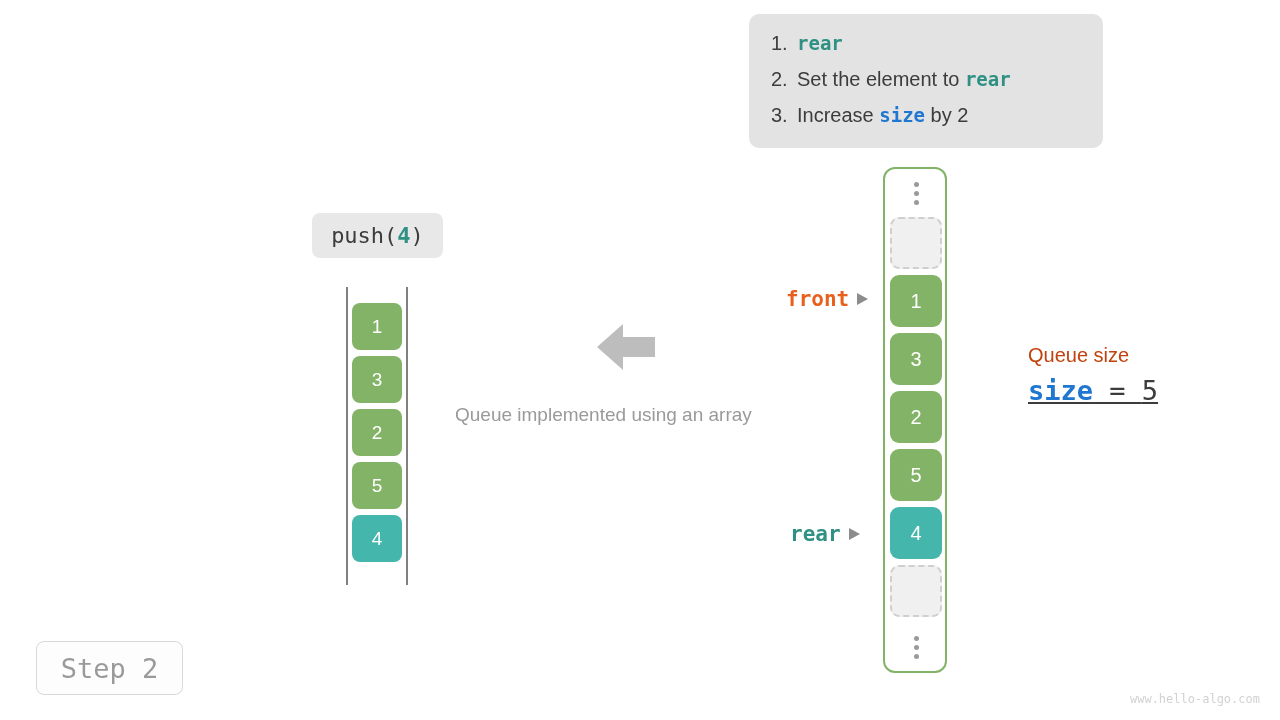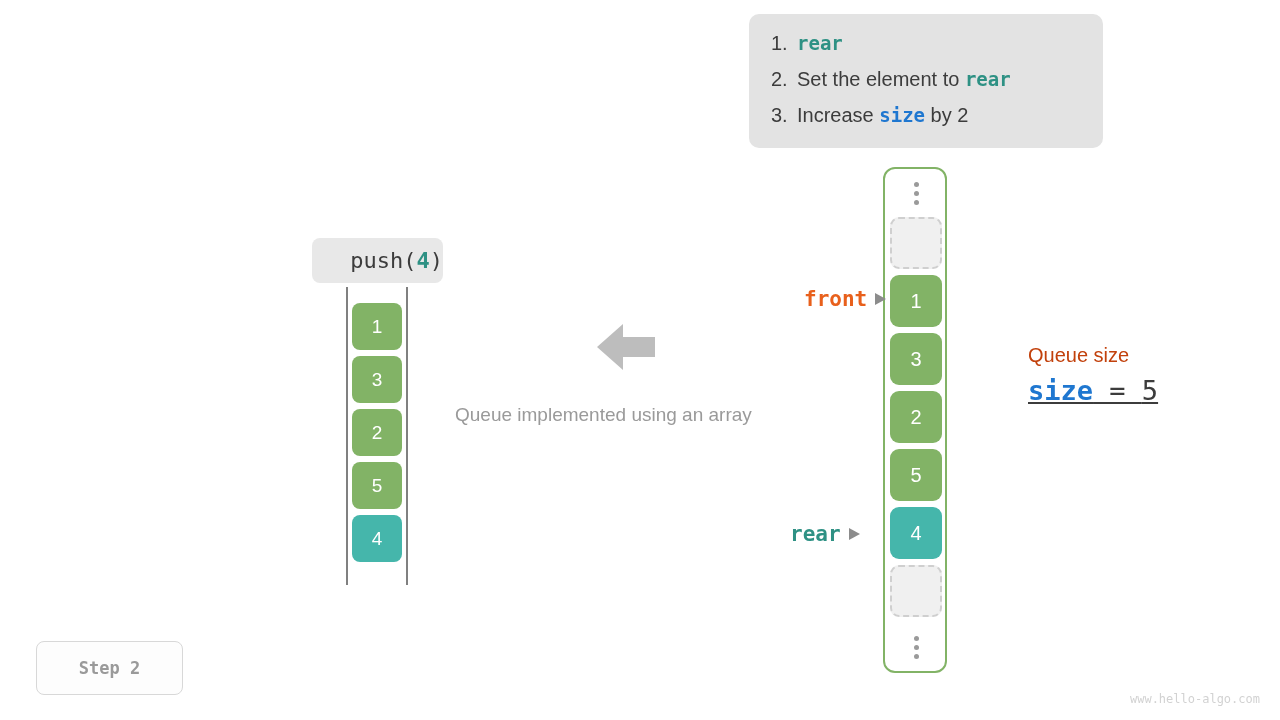--- a/index.html
+++ b/index.html
@@ -58,26 +58,25 @@
   #push-label {
     position: absolute;
     left: 312px;
     top: 213px;
     width: 131px;
     height: 45px;
     background: #e8e8e8;
     border-radius: 8px;
     display: flex;
     align-items: center;
-    justify-content: flex-end;
+    justify-content: center;
     font-family: "DejaVu Sans Mono", monospace;
     font-size: 22px;
     color: #3c3c3c;
     white-space: pre;
-    margin-top: 25px;
   }
   #push-label .arg { color: #2e9184; font-weight: bold; }
 
   
   #left-array {
     position: absolute;
     left: 346px;
     top: 287px;
     width: 62px;
     height: 298px;
@@ -182,21 +181,21 @@
   
   .pointer {
     position: absolute;
     display: flex;
     align-items: center;
     font-family: "DejaVu Sans Mono", monospace;
     font-size: 21px;
     font-weight: bold;
     white-space: pre;
   }
-  #pointer-front { left: 804px; top: 287px; color: #e8601c; }
+  #pointer-front { left: 786px; top: 287px; color: #e8601c; }
   #pointer-rear  { left: 790px; top: 522px; color: #2e9184; }
   .ptr-arrow {
     margin-left: 8px;
     width: 0;
     height: 0;
     border-top: 6px solid transparent;
     border-bottom: 6px solid transparent;
     border-left: 11px solid #8c8c8c;
   }
 
@@ -227,22 +226,22 @@
     top: 641px;
     width: 145px;
     height: 52px;
     background: #fdfdfd;
     border: 1px solid #d8d8d8;
     border-radius: 8px;
     display: flex;
     align-items: center;
     justify-content: center;
     font-family: "DejaVu Sans Mono", monospace;
-    font-size: 17px;
-    font-weight: bold;
+    font-size: 27px;
+    font-weight: normal;
     color: #9a9a9a;
     white-space: pre;
   }
 
   
   #watermark {
     position: absolute;
     right: 20px;
     bottom: 14px;
     font-family: "DejaVu Sans Mono", monospace;

